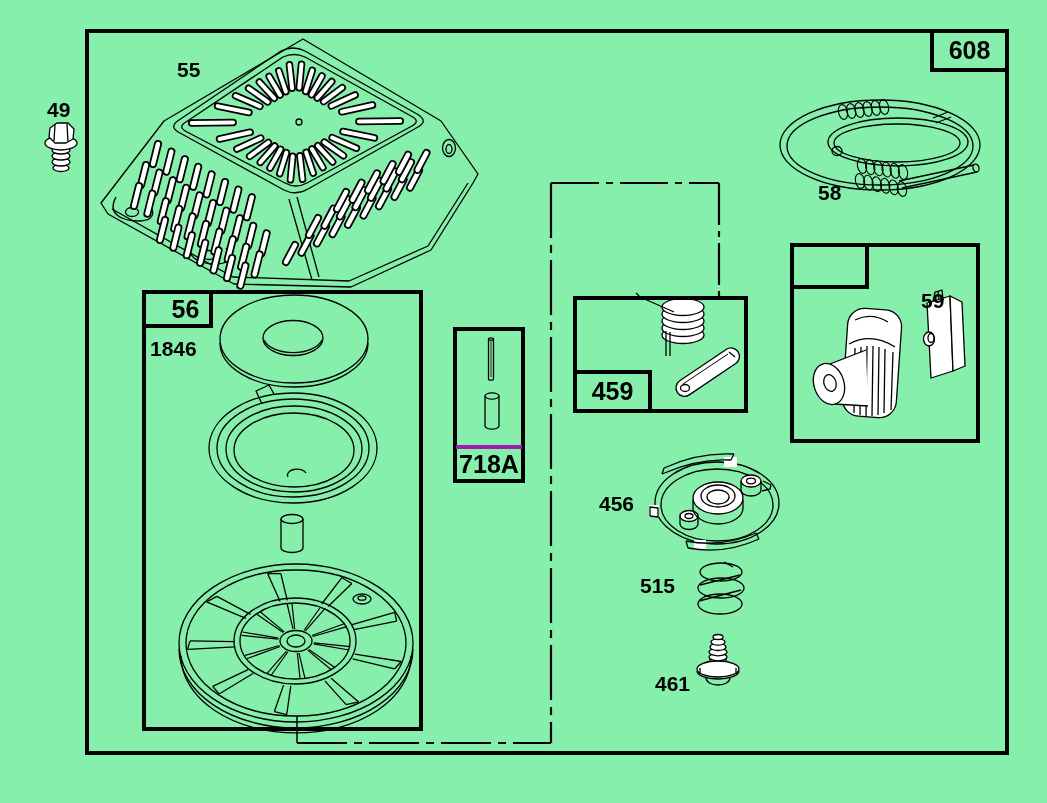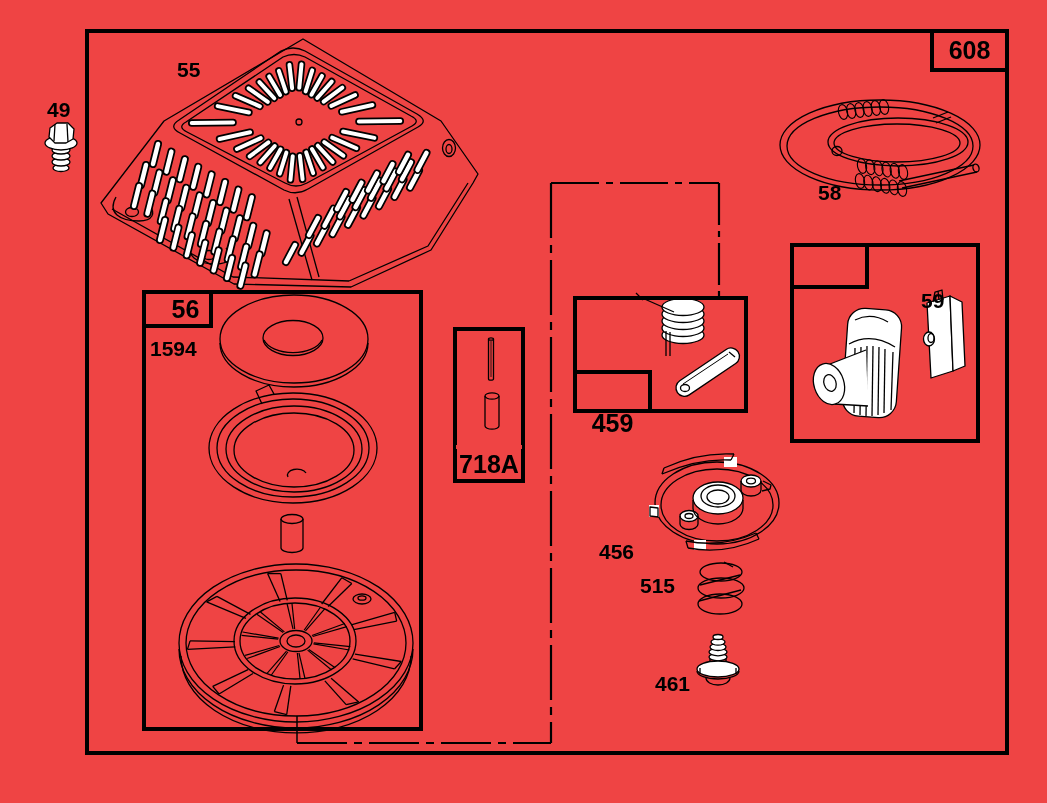--- a/index.html
+++ b/index.html
@@ -1,16 +1,16 @@
 <!DOCTYPE html>
 <html><head>
 <meta charset="utf-8">
 <style>
   html,body{margin:0;padding:0;background:#fff;}
-  .canvas{position:relative;width:1047px;height:803px;background:#ef4444;overflow:hidden;
+  .canvas{position:relative;width:1047px;height:803px;background:#86efac;overflow:hidden;
           font-family:"Liberation Sans",sans-serif;}
   .canvas svg{position:absolute;left:0;top:0;z-index:1;}
   .box{position:absolute;border:4px solid #000;box-sizing:border-box;background:transparent;z-index:2;}
   .main-frame{border-width:4px;}
   .cell{position:absolute;box-sizing:border-box;display:flex;align-items:center;justify-content:center;z-index:3;}
   .lbl{position:absolute;font-weight:bold;font-size:21px;line-height:1;color:#000;white-space:nowrap;z-index:3;
        font-family:"Liberation Sans",sans-serif;}
   .boxedlbl{font-weight:bold;font-size:25px;line-height:1;color:#000;font-family:"Liberation Sans",sans-serif;}
 </style>
 </head>
@@ -484,29 +484,29 @@
 <div class="box" style="left:573px;top:370px;width:79px;height:43px;"></div>
 <div class="box" style="left:790px;top:243px;width:190px;height:200px;"></div>
 <div class="box" style="left:790px;top:243px;width:79px;height:46px;"></div>
 
 <div class="cell" style="left:930px;top:29px;width:79px;height:43px;">
   <span class="boxedlbl">608</span>
 </div>
 <div class="cell" style="left:142px;top:290px;width:87px;height:38px;">
   <span class="boxedlbl">56</span>
 </div>
-<div class="cell" style="left:456px;top:445px;width:66px;height:35px;border-top:4px solid #ef4444;">
+<div class="cell" style="left:456px;top:445px;width:66px;height:35px;border-top:4px solid #a21caf;">
   <span class="boxedlbl">718A</span>
 </div>
-<div class="cell" style="left:573px;top:370px;width:79px;height:43px;margin-top:32px;">
+<div class="cell" style="left:573px;top:370px;width:79px;height:43px;">
   <span class="boxedlbl">459</span>
 </div>
 
 <div class="lbl" style="left:47px;top:99px;">49</div>
 <div class="lbl" style="left:177px;top:59px;">55</div>
 <div class="lbl" style="left:818px;top:182px;">58</div>
 <div class="lbl" style="left:921px;top:258px;margin-top:32px;">59</div>
-<div class="lbl" style="left:150px;top:338px;">1594</div>
-<div class="lbl" style="left:599px;top:493px;margin-top:48px;">456</div>
+<div class="lbl" style="left:150px;top:338px;">1846</div>
+<div class="lbl" style="left:599px;top:493px;">456</div>
 <div class="lbl" style="left:640px;top:575px;">515</div>
 <div class="lbl" style="left:655px;top:673px;">461</div>
 
 </div>
 
 </body></html>

